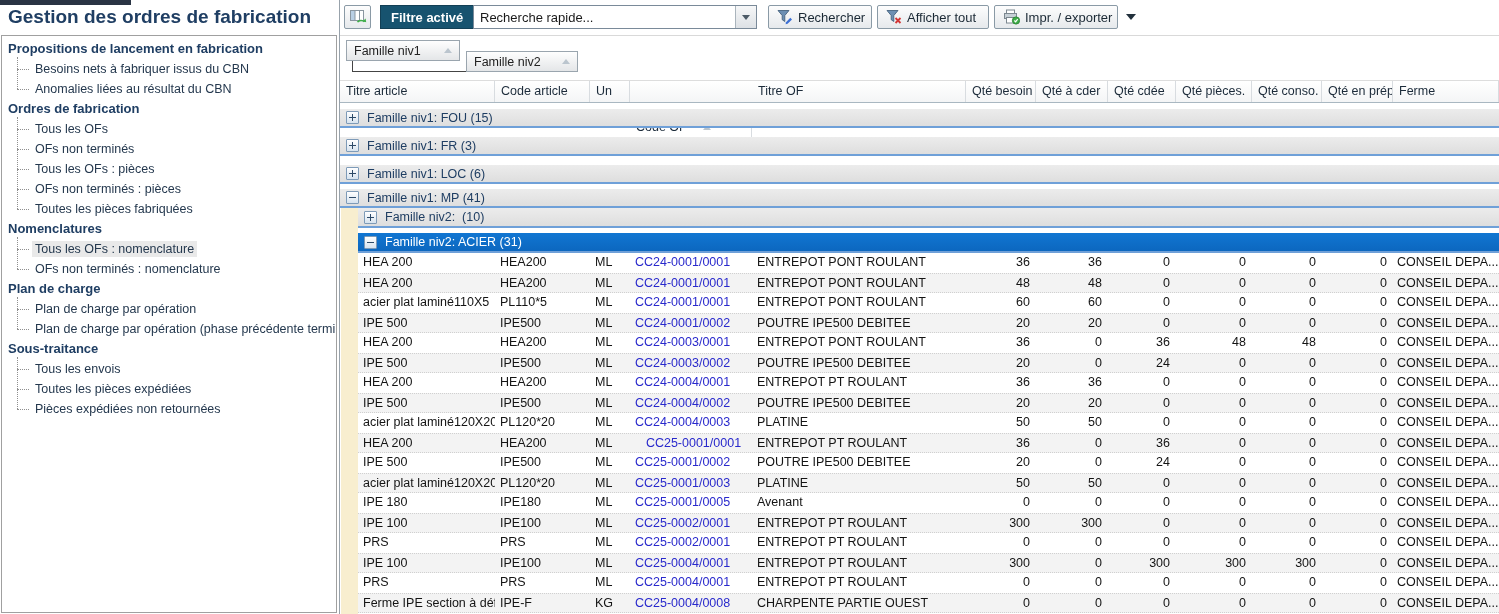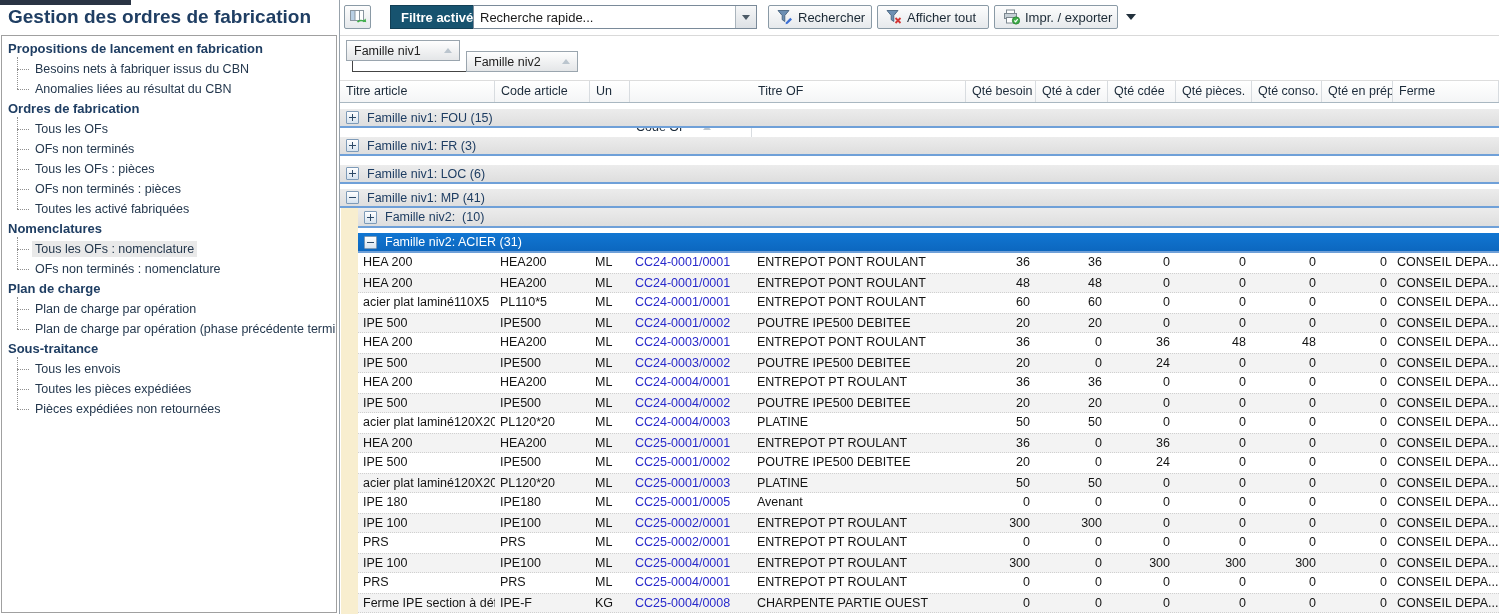--- a/index.html
+++ b/index.html
@@ -13,21 +13,21 @@
   .v-divider{position:absolute;left:339px;top:0;width:1px;height:614px;background:#98a2ab;}
 
   
   .tb-btn{
     position:absolute;top:5px;height:24px;box-sizing:border-box;border:1px solid #8A9AA6;border-radius:2px;
     background:linear-gradient(#FDFDFD,#E6E9EC);display:flex;align-items:center;gap:5px;padding:0 8px;
     font-size:13px;color:#1b2935;cursor:pointer;white-space:nowrap;
   }
   .icon-btn{left:344px;width:27px;justify-content:center;padding:0;}
   .filter-active{
-    position:absolute;left:390px;top:5px;height:24px;box-sizing:border-box;padding:0 10px;
+    position:absolute;left:380px;top:5px;height:24px;box-sizing:border-box;padding:0 10px;
     background:#17536F;border:1px solid #123f55;color:#fff;font-weight:bold;font-size:13px;
     display:flex;align-items:center;cursor:pointer;
   }
   .search-combo{
     position:absolute;left:473px;top:5px;width:284px;height:24px;box-sizing:border-box;
     border:1px solid #7A8A99;background:#fff;display:flex;
   }
   .search-combo input{
     flex:1;border:none;outline:none;font-family:inherit;font-size:13px;padding:0 6px;color:#111;background:transparent;
   }
@@ -177,21 +177,21 @@
       <div class="tree-children">
         <div class="tree-item"><span class="tree-item-label">Besoins nets à fabriquer issus du CBN</span></div>
         <div class="tree-item"><span class="tree-item-label">Anomalies liées au résultat du CBN</span></div>
       </div>
       <div class="tree-section">Ordres de fabrication</div>
       <div class="tree-children">
         <div class="tree-item"><span class="tree-item-label">Tous les OFs</span></div>
         <div class="tree-item"><span class="tree-item-label">OFs non terminés</span></div>
         <div class="tree-item"><span class="tree-item-label">Tous les OFs : pièces</span></div>
         <div class="tree-item"><span class="tree-item-label">OFs non terminés : pièces</span></div>
-        <div class="tree-item"><span class="tree-item-label">Toutes les activé fabriquées</span></div>
+        <div class="tree-item"><span class="tree-item-label">Toutes les pièces fabriquées</span></div>
       </div>
       <div class="tree-section">Nomenclatures</div>
       <div class="tree-children">
         <div class="tree-item"><span class="tree-item-label selected">Tous les OFs : nomenclature</span></div>
         <div class="tree-item"><span class="tree-item-label">OFs non terminés : nomenclature</span></div>
       </div>
       <div class="tree-section">Plan de charge</div>
       <div class="tree-children">
         <div class="tree-item"><span class="tree-item-label">Plan de charge par opération</span></div>
         <div class="tree-item"><span class="tree-item-label">Plan de charge par opération (phase précédente termi</span></div>
@@ -407,21 +407,21 @@
       <div class="cell num" style="width: 68px;">0</div>
       <div class="cell num" style="width: 76px;">0</div>
       <div class="cell num" style="width: 70px;">0</div>
       <div class="cell num" style="width: 71px;">0</div>
       <div class="cell client" style="width: 106px;">CONSEIL DEPA...</div>
     </div>
     <div class="grid-row alt">
       <div class="cell" style="width: 137px;">HEA 200</div>
       <div class="cell" style="width: 95px;">HEA200</div>
       <div class="cell" style="width: 40px;">ML</div>
-      <div class="cell" style="width: 122px;"><span class="oflink">CC25-0001/0001</span></div>
+      <div class="cell" style="width: 122px; text-align: center;"><span class="oflink">CC25-0001/0001</span></div>
       <div class="cell" style="width: 214px;">ENTREPOT PT ROULANT</div>
       <div class="cell num" style="width: 70px;">36</div>
       <div class="cell num" style="width: 72px;">0</div>
       <div class="cell num" style="width: 68px;">36</div>
       <div class="cell num" style="width: 76px;">0</div>
       <div class="cell num" style="width: 70px;">0</div>
       <div class="cell num" style="width: 71px;">0</div>
       <div class="cell client" style="width: 106px;">CONSEIL DEPA...</div>
     </div>
     <div class="grid-row">

